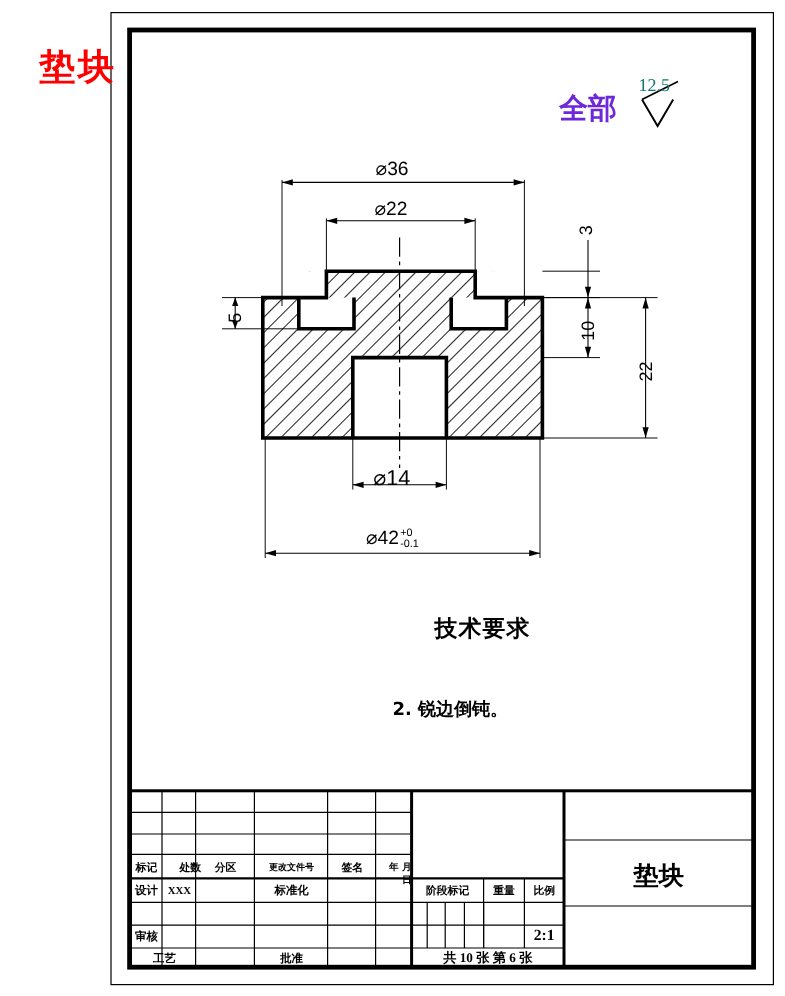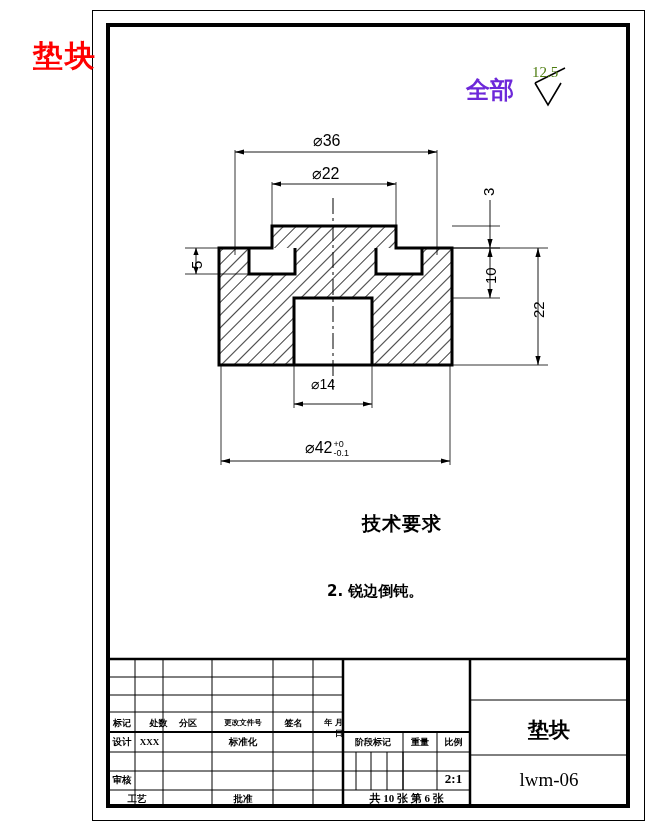--- a/index.html
+++ b/index.html
@@ -198,31 +198,31 @@
 
       <line x1="470" y1="700" x2="628" y2="700"></line>
       <line x1="470" y1="755" x2="628" y2="755"></line>
     </g>
 
   </svg>
 
   <div class="cjk" style="position:absolute; left:33px; top:36px; font-size:30px; color:#ff0000; letter-spacing:2px;">垫块</div>
 
   <div class="cjk" style="position:absolute; left:466px; top:74px; font-size:24px; color:#6d28d9;text-align:center;">全部</div>
-  <div class="lat" style="position:absolute; left:532px; top:64px; font-size:15px; color:#4d7c0f;">12.5</div>
+  <div class="lat" style="position:absolute; left:532px; top:64px; font-size:15px; color:#0f766e;">12.5</div>
 
   <div class="dimfont" style="position:absolute; left:313px; top:131px; font-size:16px;">⌀36</div>
   <div class="dimfont" style="position:absolute; left:312px; top:164px; font-size:16px;">⌀22</div>
 
   <div class="dimfont" style="position:absolute; left:480px; top:196px; font-size:15px; transform:rotate(-90deg); transform-origin:left top;">3</div>
   <div class="dimfont" style="position:absolute; left:482px; top:284px; font-size:15px; transform:rotate(-90deg); transform-origin:left top;">10</div>
   <div class="dimfont" style="position:absolute; left:530px; top:318px; font-size:15px; transform:rotate(-90deg); transform-origin:left top;">22</div>
   <div class="dimfont" style="position:absolute; left:188px; top:269px; font-size:15px; transform:rotate(-90deg); transform-origin:left top;">5</div>
 
-  <div class="dimfont" style="position:absolute; left:311px; top:376px; font-size:14px;">⌀14</div>
+  <div class="dimfont" style="position:absolute; left:311px; top:387px; font-size:18px;">⌀14</div>
 
   <div style="position:absolute; left:305px; top:438px; font-size:16px; font-family:'Liberation Sans',sans-serif; white-space:nowrap;">
     <span>⌀42</span><span style="display:inline-block; vertical-align:middle; font-size:9px; line-height:9px; text-align:left; margin-left:1px;">
       <span style="display:block;">+0</span>
       <span style="display:block;">-0.1</span>
     </span>
   </div>
 
   <div class="cjk" style="position:absolute; left:362px; top:511px; font-size:19px; letter-spacing:1px;">技术要求</div>
   <div class="cjk" style="position:absolute; left:327px; top:582px; font-size:15px;">2. 锐边倒钝。</div>
@@ -250,15 +250,14 @@
   <div style="position:absolute; left:343px; top:791px; width:127px; text-align:center; font-size:11px; white-space:nowrap;">
     <span class="cjk">共</span>
     <span class="lat" style="font-weight:bold;">10</span>
     <span class="cjk">张</span>
     <span class="cjk">第</span>
     <span class="lat" style="font-weight:bold;">6</span>
     <span class="cjk">张</span>
   </div>
 
   <div class="cjk" style="position:absolute; left:470px; top:716px; width:158px; text-align:center; font-size:21px;">垫块</div>
-  <div class="lat" style="position:absolute; left:470px; top:769px; width:158px; text-align:center; font-size:19px;">lwm-06</div>
 
 </div>
 
 </body></html>

